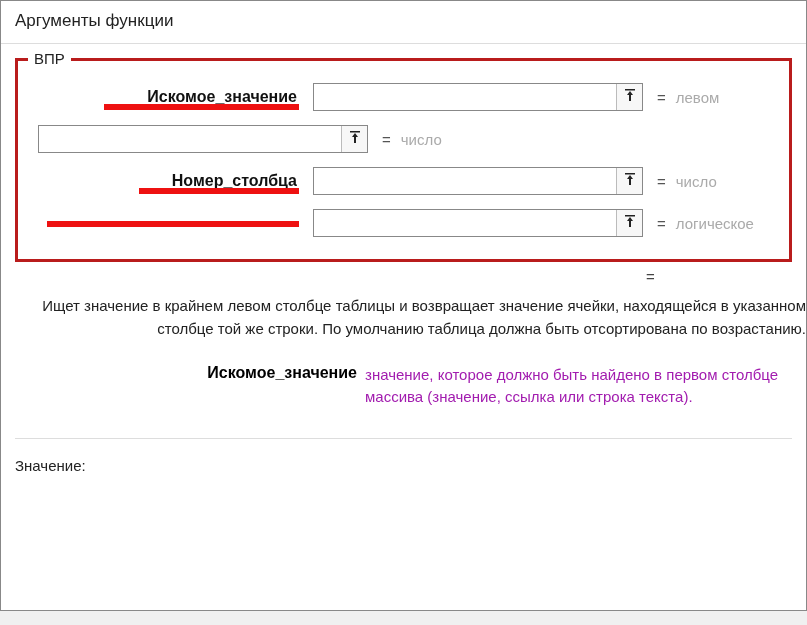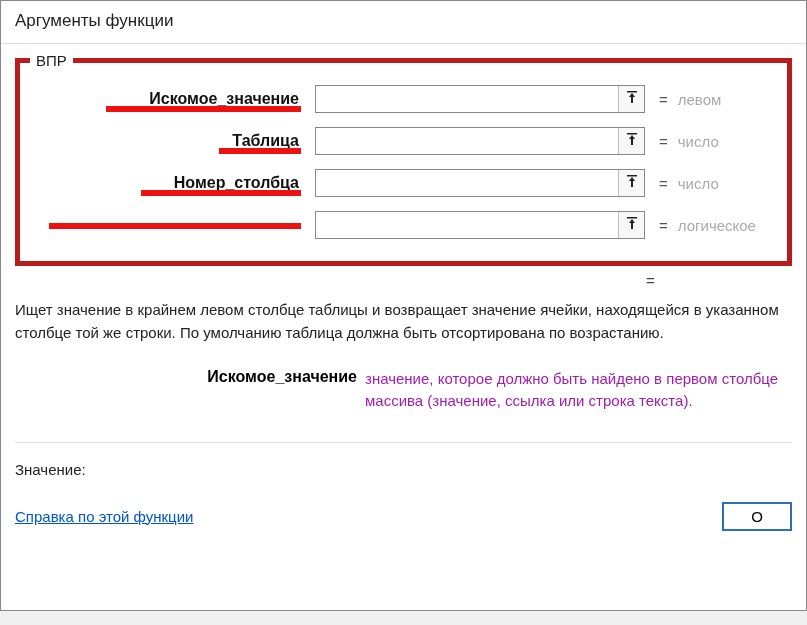--- a/index.html
+++ b/index.html
@@ -27,21 +27,21 @@
       color: #222;
     }
     .content {
       flex: 1;
       padding: 0;
       display: flex;
       flex-direction: column;
     }
     .fieldset-wrap { padding: 0 14px 0 14px; }
     .fieldset {
-      border: 5px solid #b91c1c;
+      border: 3px solid #b91c1c;
       position: relative;
       padding: 22px 8px 18px 8px;
       margin-top: 14px;
     }
     .legend {
       position: absolute;
       top: -11px;
       left: 10px;
       background: #fff;
       padding: 0 6px;
@@ -111,20 +111,21 @@
     .result-eq-sign{
       margin-left: 645px;
       color:#444;
       font-size:15px;
     }
     .description {
       padding: 4px 0 14px 14px;
       font-size: 15px;
       line-height: 1.5;
       color: #222;
+      text-align: right;
     }
     .param-desc {
       display: flex;
       padding: 10px 0 30px 14px;
     }
     .param-desc .pname {
       width: 350px;
       text-align: right;
       font-weight: bold;
       font-size: 16px;
@@ -194,24 +195,20 @@
                     <rect x="2" y="0" width="10" height="1.5" fill="#222"></rect>
                   </svg>
               </span>
             </div>
           </div>
           <div class="eq-sign">=</div>
           <div class="type-hint">левом</div>
         </div>
 
         <div class="arg-row">
-          <div class="arg-label">
-            <span>Таблица</span>
-            <span class="underline" style="width:82px"></span>
-          </div>
           <div class="input-wrap">
             <input class="input-field" type="text" value="" style="">
             <div class="ref-btn">
               <span>
                 <svg viewBox="0 0 14 14">
                     <path d="M7 2 L10 6 L8 6 L8 12 L6 12 L6 6 L4 6 Z" fill="#222"></path>
                     <rect x="2" y="0" width="10" height="1.5" fill="#222"></rect>
                   </svg>
               </span>
             </div>
@@ -270,19 +267,15 @@
 
     <div class="param-desc">
       <div class="pname">Искомое_значение</div>
       <div class="ptext">значение, которое должно быть найдено в первом столбце массива (значение, ссылка или строка текста).</div>
     </div>
 
     <div class="sep"></div>
 
     <div class="result-label">Значение:</div>
 
-    <div class="bottom-row">
-      <a class="help-link">Справка по этой функции</a>
-      <button class="ok-btn">О</button>
-    </div>
 
   </div>
 </div>
 
 </body></html>

